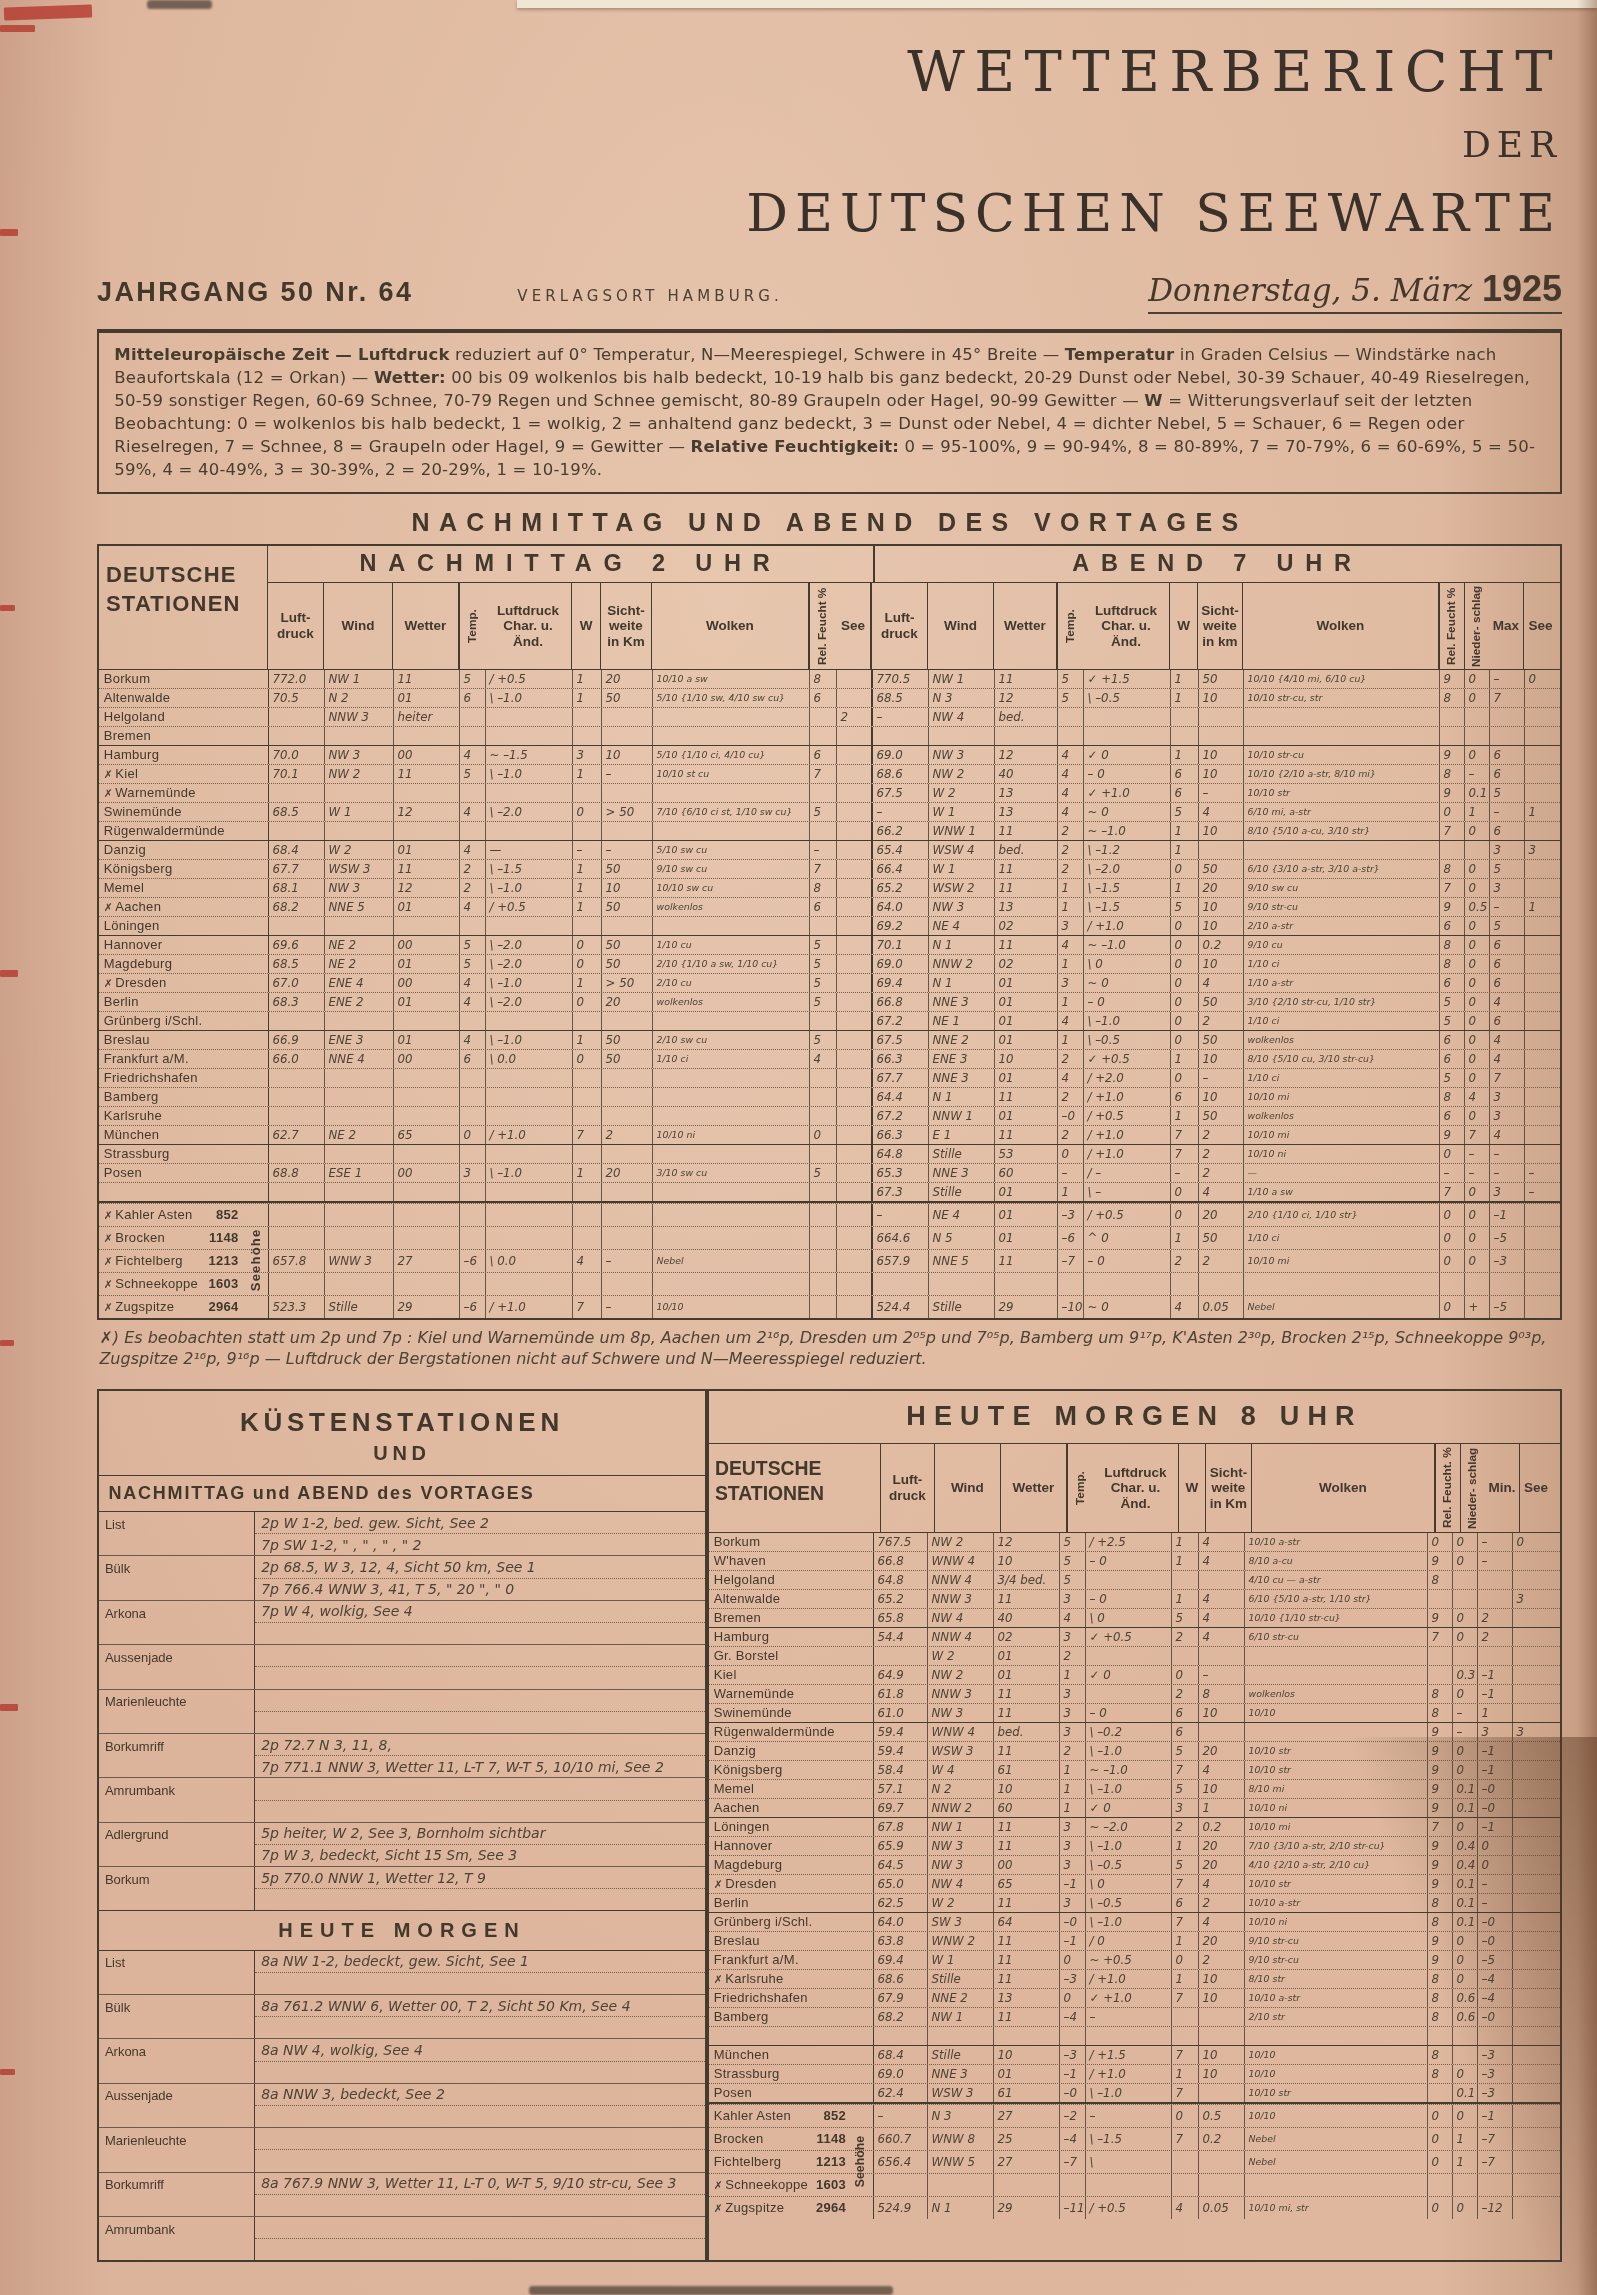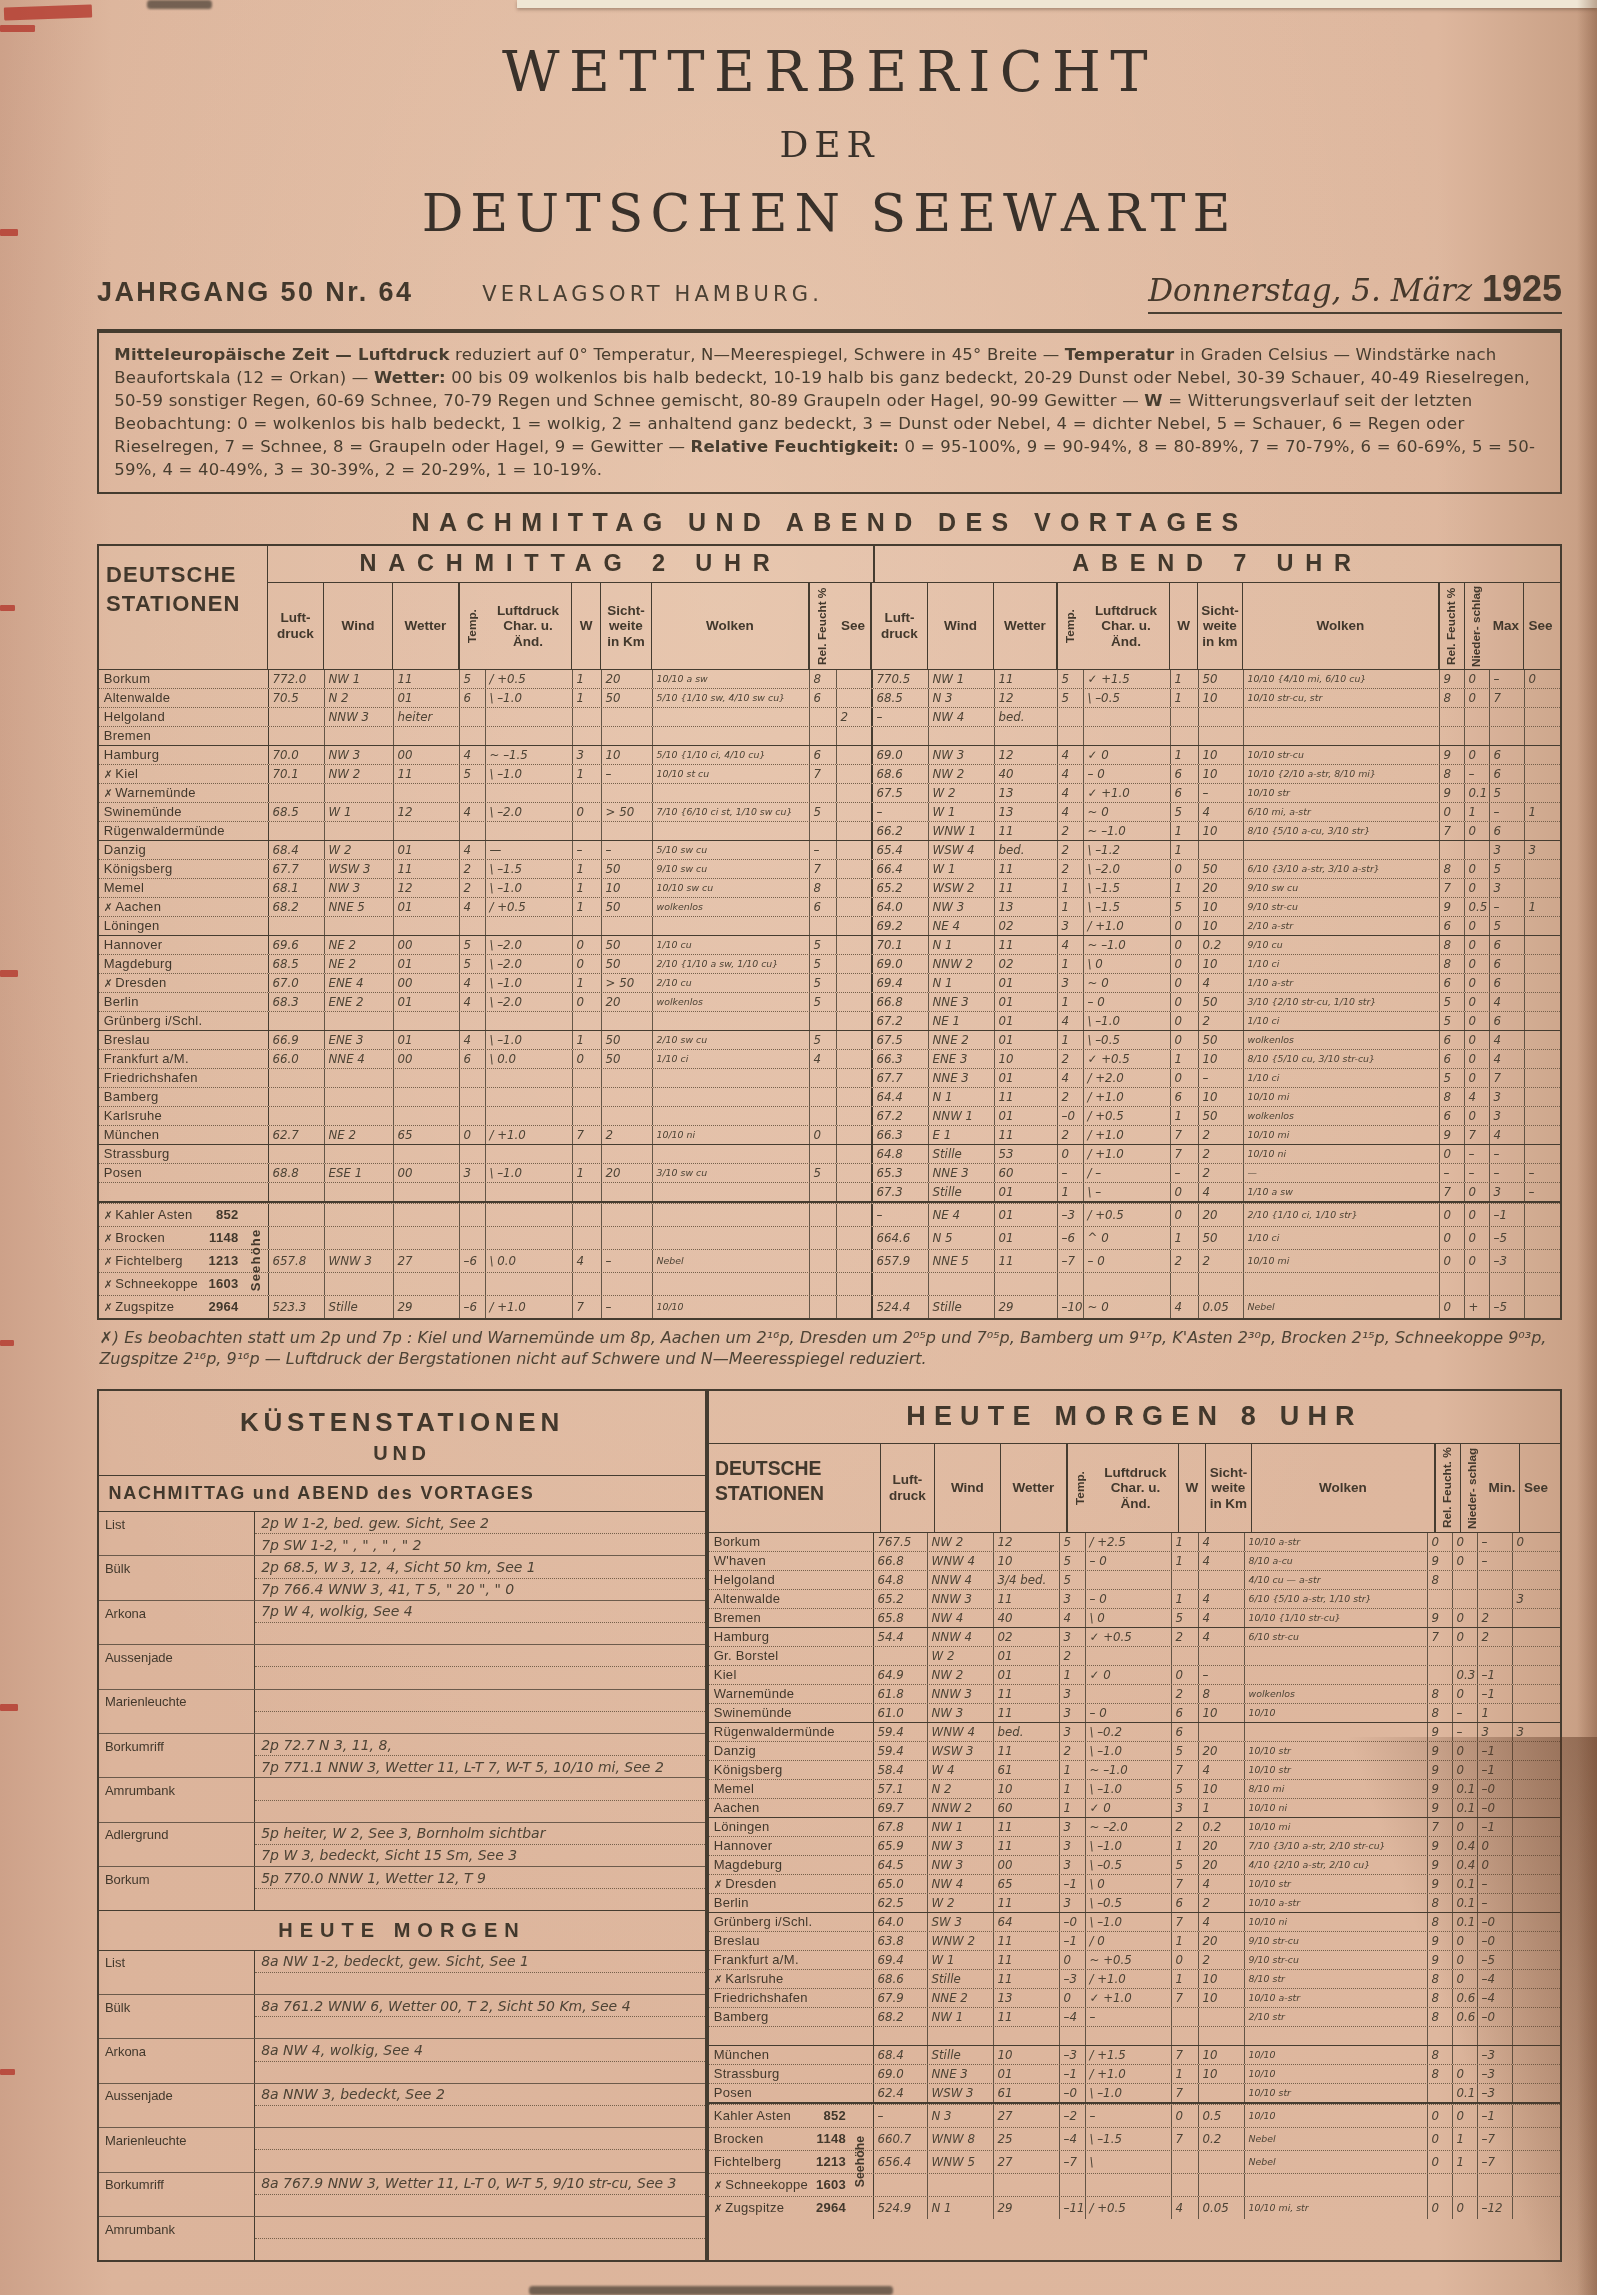--- a/index.html
+++ b/index.html
@@ -7,27 +7,27 @@
     width:1597px;height:2295px;position:relative;overflow:hidden;
     font-family:"Liberation Sans","DejaVu Sans",sans-serif;color:#42382c;
     background:
       radial-gradient(ellipse at 45% 25%, rgba(255,236,214,.28), rgba(0,0,0,0) 62%),
       linear-gradient(90deg,#cda189,#dcb49b 7%,#deb79e 90%,#c69d82),
       #d8b098;
   }
   .hw{font-family:"DejaVu Sans",sans-serif;font-style:italic;color:#4d4335}
   .content{position:absolute;left:97px;right:35px;top:0}
   
-  .title-block{text-align:center;padding-top:39px;font-family:"DejaVu Serif","Liberation Serif",serif;color:#39312a}
+  .title-block{text-align:right;padding-top:39px;font-family:"DejaVu Serif","Liberation Serif",serif;color:#39312a}
   .t1{font-size:56px;letter-spacing:9.4px}
   .t2{font-size:36px;letter-spacing:5.9px;margin-top:20px}
   .t3{font-size:52px;letter-spacing:7px;margin-top:17.6px}
   .mast-row{display:flex;align-items:baseline;margin-top:25px}
   .jahrgang{font-size:27px;font-weight:bold;letter-spacing:2.4px}
-  .verlagsort{font-size:21px;letter-spacing:4.1px;margin-left:69px;font-family:"DejaVu Sans",sans-serif;color:#4a4033}
+  .verlagsort{font-size:15px;letter-spacing:4.1px;margin-left:104px;font-family:"DejaVu Sans",sans-serif;color:#4a4033}
   .dateline{margin-left:auto;font-family:"DejaVu Serif",serif;font-style:italic;font-size:31px;border-bottom:2.4px solid #4a4033;padding-bottom:2.4px;color:#46392c}
   .dateline .yr{font-style:normal;font-weight:bold;font-family:"Liberation Sans",sans-serif;font-size:36px}
   
   .legend{margin-top:15.3px;border:2.9px solid #453c2f;border-top-width:4.1px;padding:9.4px 15.3px 10.6px 15.3px;
     font-size:16.5px;line-height:1.4;letter-spacing:0.2px;color:#473d2f;font-family:"DejaVu Sans",sans-serif}
   .legend .b{font-weight:bold}
   
   .banner{text-align:center;font-size:25px;font-weight:bold;letter-spacing:9.4px;margin:14px 0 7px}
   
   :root{

